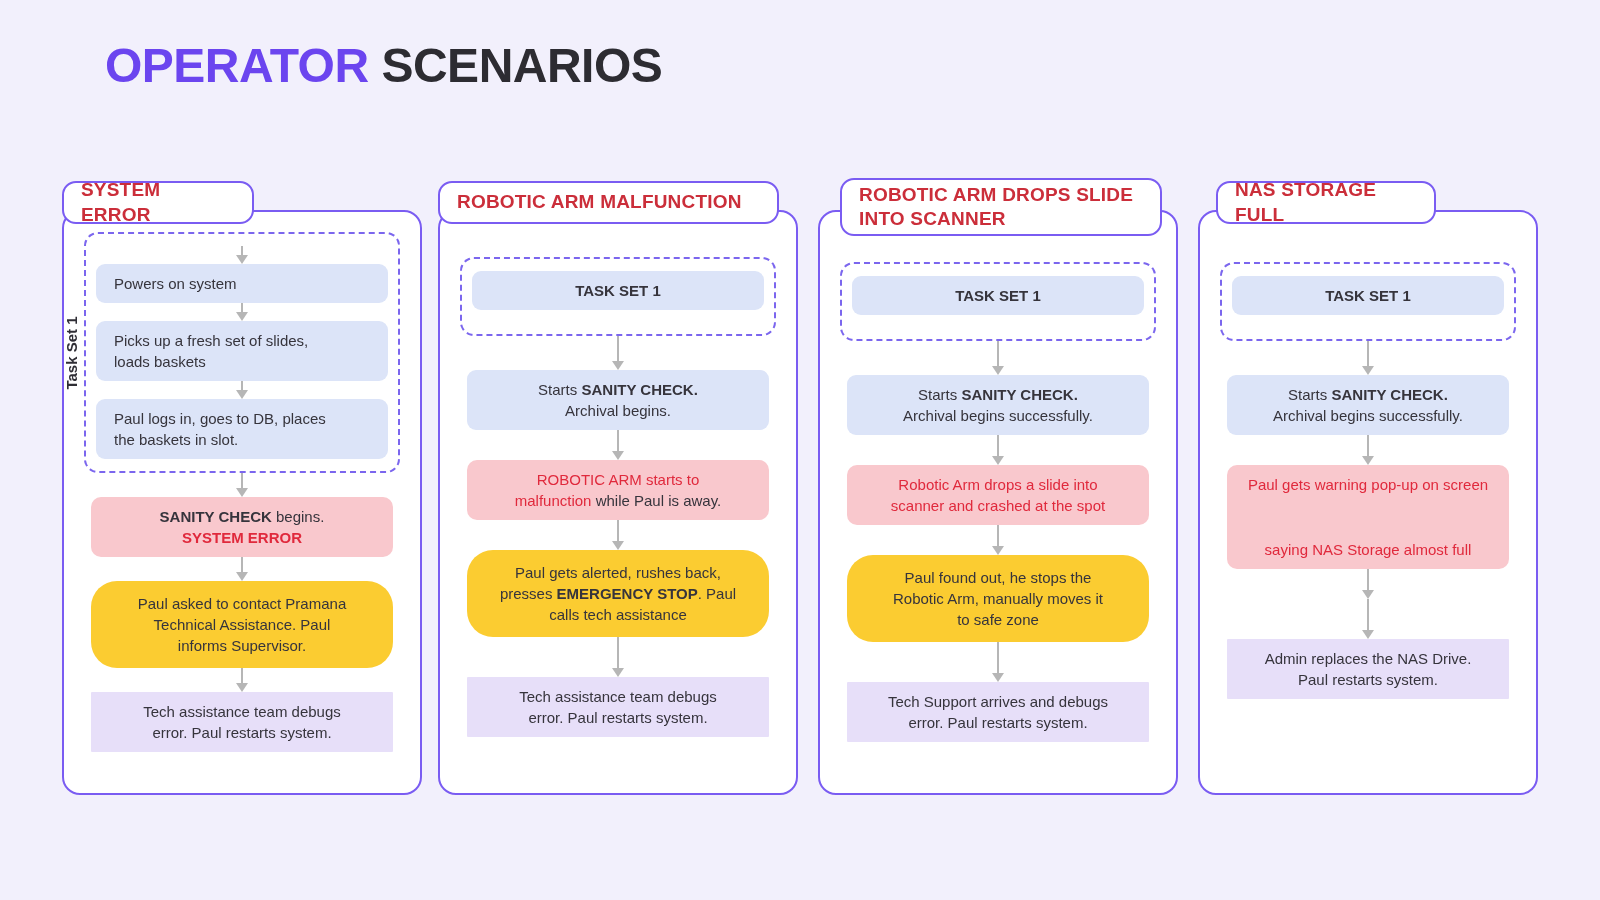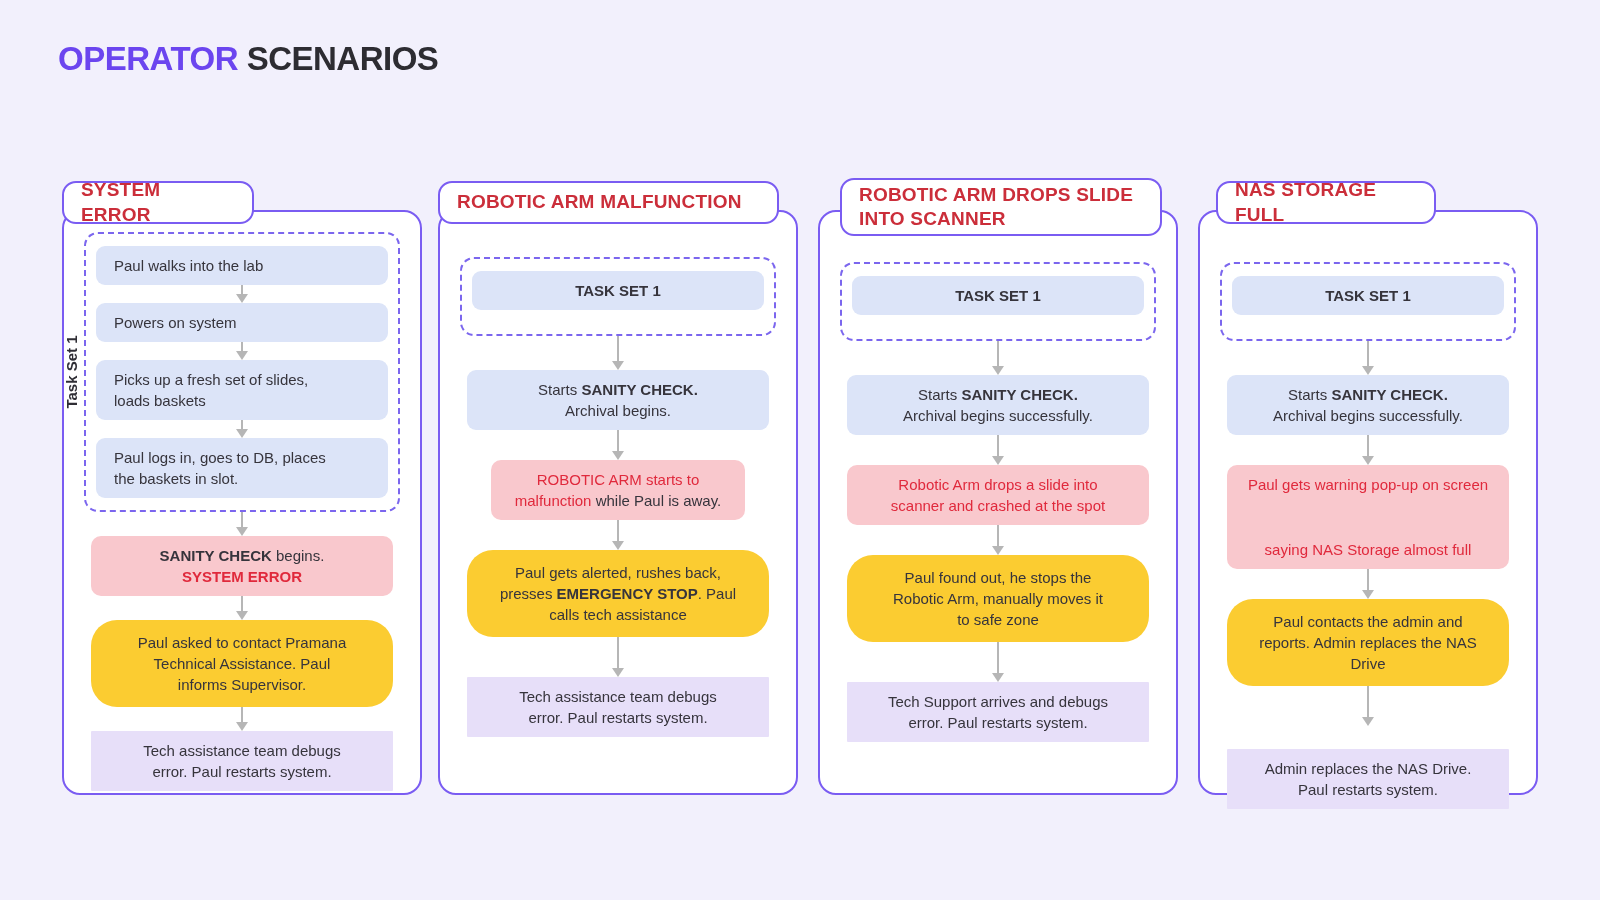--- a/index.html
+++ b/index.html
@@ -10,21 +10,21 @@
   }
   html,body{margin:0;padding:0;}
   body{
     width:1600px;height:900px;position:relative;overflow:hidden;
     background:var(--page-bg);
     font-family:"Liberation Sans", sans-serif;
     color:var(--text-dark);
   }
   .header{position:absolute;left:58px;top:30px;}
   .eyebrow{font-size:16px;font-weight:700;letter-spacing:1.8px;color:var(--muted-gray);}
-  .big-title{margin-top:12px;font-size:33px;font-weight:800;letter-spacing:-0.5px;color:#2D2C32;line-height:1.0;}
+  .big-title{margin-top:12px;font-size:48px;font-weight:800;letter-spacing:-0.5px;color:#2D2C32;line-height:1.0;margin-left:47px;}
   .big-title .accent{color:var(--accent-purple);}
 
   .column{
     position:absolute;top:210px;height:585px;background:var(--card-bg);
     border:2px solid var(--purple-border);border-radius:18px;box-sizing:border-box;
   }
   .title-box{
     position:absolute;background:var(--card-bg);border:2px solid var(--purple-border);
     border-radius:14px;color:var(--title-red);font-weight:700;font-size:19px;line-height:1.28;
     display:flex;align-items:center;padding:0 17px;box-sizing:border-box;letter-spacing:0.2px;z-index:2;
@@ -72,23 +72,20 @@
 </div>
 
 <div id="columns">
     <div class="column" style="left: 62px; width: 360px;">
       <div class="title-box" style="left: -2px; top: -31px; width: 192px; height: 43px;">
         <span>SYSTEM ERROR</span>
       </div>
       <div class="col-body" style="padding-top: 20px;">
         <div class="dashed-group" style="width: 316px; padding: 12px;">
           <span class="task-label">Task Set 1</span>
-          <div class="step bg-blue align-left" style="width: 292px;">
-            <span class="line"><span>Paul walks into the lab</span></span>
-          </div>
           <div class="arrow" style="height: 18px;">
             <div class="shaft"></div>
             <div class="head"></div>
           </div>
           <div class="step bg-blue align-left" style="width: 292px;">
             <span class="line"><span>Powers on system</span></span>
           </div>
           <div class="arrow" style="height: 18px;">
             <div class="shaft"></div>
             <div class="head"></div>
@@ -148,21 +145,21 @@
           <div class="head"></div>
         </div>
         <div class="step bg-blue align-center" style="width: 302px;">
           <span class="line"><span>Starts </span><span class="b ">SANITY CHECK.</span></span>
           <span class="line"><span>Archival begins.</span></span>
         </div>
         <div class="arrow" style="height: 30px;">
           <div class="shaft"></div>
           <div class="head"></div>
         </div>
-        <div class="step bg-pink align-center" style="width: 254px;">
+        <div class="step bg-pink align-center" style="width: 302px;">
           <span class="line"><span class="red">ROBOTIC ARM starts to</span></span>
           <span class="line"><span class="red">malfunction</span><span> while Paul is away.</span></span>
         </div>
         <div class="arrow" style="height: 30px;">
           <div class="shaft"></div>
           <div class="head"></div>
         </div>
         <div class="step bg-yellow align-center" style="width: 302px;">
           <span class="line"><span>Paul gets alerted, rushes back,</span></span>
           <span class="line"><span>presses </span><span class="b ">EMERGENCY STOP</span><span>. Paul</span></span>
@@ -246,28 +243,23 @@
           <div class="head"></div>
         </div>
         <div class="step bg-pink align-center" style="width: 282px; gap: 44px;">
           <span class="line"><span class="red">Paul gets warning pop-up on screen</span></span>
           <span class="line"><span class="red">saying NAS Storage almost full</span></span>
         </div>
         <div class="arrow" style="height: 30px;">
           <div class="shaft"></div>
           <div class="head"></div>
         </div>
-        <div class="step bg-yellow align-center" style="width: 282px;">
-          <span class="line"><span>Paul contacts the admin and</span></span>
-          <span class="line"><span>reports. Admin replaces the NAS</span></span>
-          <span class="line"><span>Drive</span></span>
-        </div>
         <div class="arrow" style="height: 40px;">
           <div class="shaft"></div>
           <div class="head"></div>
         </div>
-        <div class="step bg-lavender align-center" style="width: 282px; margin-top: 23px;">
+        <div class="step bg-lavender align-center" style="width: 282px;">
           <span class="line"><span>Admin replaces the NAS Drive.</span></span>
           <span class="line"><span>Paul restarts system.</span></span>
         </div>
       </div>
     </div>
   </div>
 
 </body></html>

